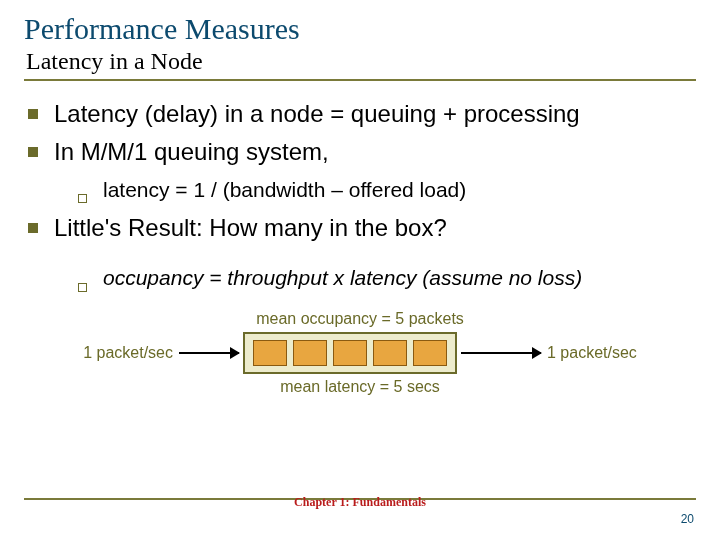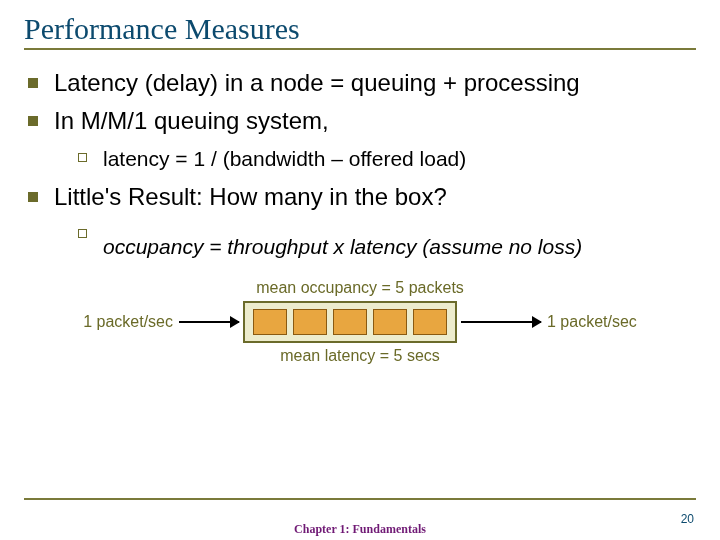--- a/index.html
+++ b/index.html
@@ -48,21 +48,21 @@
     width: 10px;
     height: 10px;
     background: #6b6b2b;
     margin-top: 10px;
     margin-right: 16px;
     flex: none;
   }
   .b1 .txt { flex: 1; line-height: 1.25; }
   .b2 {
     display: flex;
-    align-items: flex-start;
+    align-items: flex-end;
     margin: 10px 0 10px 54px;
     font-size: 21px;
   }
   .b2 .bullet {
     width: 9px;
     height: 9px;
     border: 1.5px solid #6b6b2b;
     margin-top: 7px;
     margin-right: 16px;
     flex: none;
@@ -122,43 +122,44 @@
   .bottom-rule {
     position: absolute;
     left: 24px;
     right: 24px;
     bottom: 40px;
     height: 2px;
     background: #7a7a3a;
   }
   .footer-center {
     position: absolute;
-    bottom: 3px;
+    bottom: 30px;
     left: 0;
     right: 0;
     text-align: center;
     font-family: "Times New Roman", Times, serif;
     font-size: 12px;
     font-weight: bold;
-    color: #701a75;
+    color: #b91c1c;
   }
   .page-num {
     position: absolute;
     bottom: 14px;
     right: 26px;
     font-family: Arial, Helvetica, sans-serif;
     font-size: 12px;
     color: #0c4a6e;
   }
 </style>
 </head>
 <body>
 
 <div class="slide">
   <div class="title">Performance Measures</div>
+  <div class="subtitle">Latency in a Node</div>
   <div class="title-rule"></div>
 
   <div class="content">
 
     <div class="b1">
       <span class="bullet"></span>
       <span class="txt">Latency (delay) in a node = queuing + processing</span>
     </div>
 
     <div class="b1">

